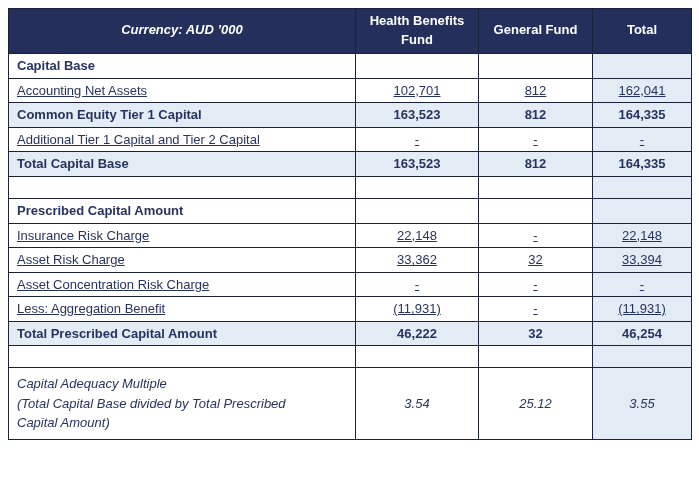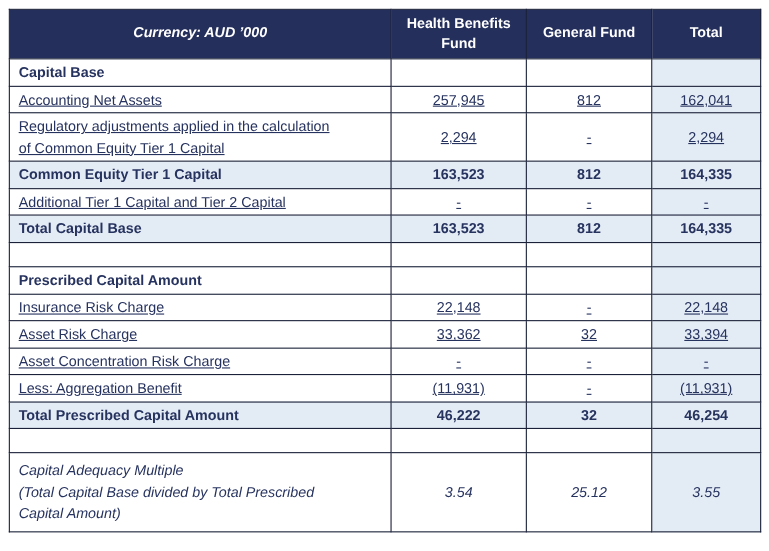--- a/index.html
+++ b/index.html
@@ -90,30 +90,23 @@
     </thead>
     <tbody>
         <tr class="row-section">
           <td class="label-cell">Capital Base</td>
           <td class="value-cell"></td>
           <td class="value-cell"></td>
           <td class="value-cell total-col"></td>
         </tr>
         <tr class="row-normal">
           <td class="label-cell">Accounting Net Assets</td>
-          <td class="value-cell">257,945</td>
+          <td class="value-cell">102,701</td>
           <td class="value-cell">812</td>
           <td class="value-cell total-col">162,041</td>
-        </tr>
-        <tr class="row-normal">
-          <td class="label-cell">Regulatory adjustments applied in the calculation
-of Common Equity Tier 1 Capital</td>
-          <td class="value-cell">2,294</td>
-          <td class="value-cell">-</td>
-          <td class="value-cell total-col">2,294</td>
         </tr>
         <tr class="row-total">
           <td class="label-cell">Common Equity Tier 1 Capital</td>
           <td class="value-cell">163,523</td>
           <td class="value-cell">812</td>
           <td class="value-cell total-col">164,335</td>
         </tr>
         <tr class="row-normal">
           <td class="label-cell">Additional Tier 1 Capital and Tier 2 Capital</td>
           <td class="value-cell">-</td>

